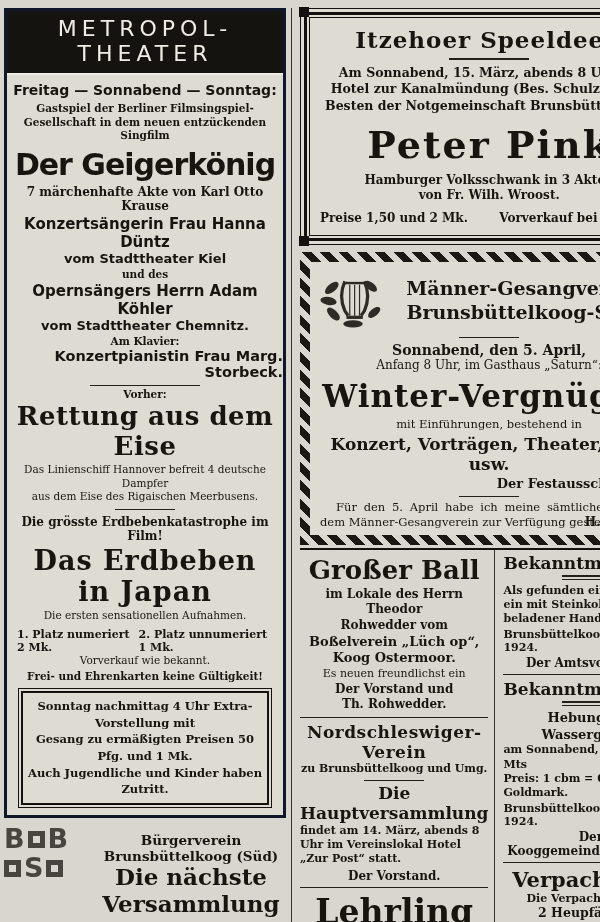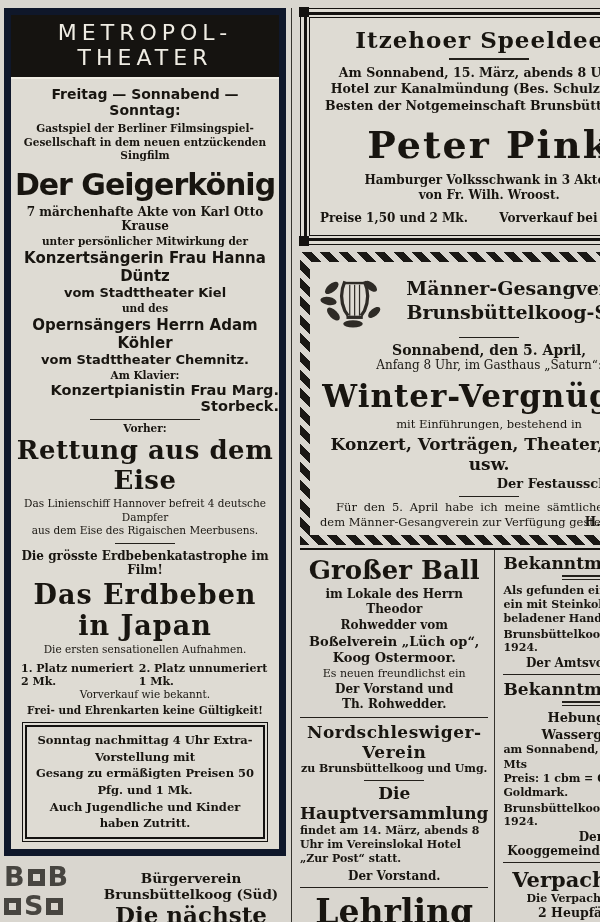--- a/index.html
+++ b/index.html
@@ -6,21 +6,21 @@
   body{background:#6f6e6a;}
   .page{
     width:600px;height:922px;margin:0 auto;background:#d9d6cf;color:#181510;
     font-family:"DejaVu Serif",serif;position:relative;overflow:hidden;
     box-sizing:border-box;padding:8px 4px 0 4px;
   }
   .cols{display:grid;grid-template-columns:288px 1fr;gap:8px;}
   .col-left{border-right:1px solid #35332e;padding-right:5px;}
 
   
-  .metropol{border:7px solid #0f172a;background:#dedbd3;padding-bottom:8px;}
+  .metropol{border:3px solid #0f172a;background:#dedbd3;padding-bottom:8px;}
   .banner{background:#151310;color:#efece3;text-align:center;
     font-family:"DejaVu Sans",sans-serif;font-size:22px;letter-spacing:5px;
     padding:5px 0 7px 0;border-bottom:2px solid #efece3; font-weight:400;}
   .days{font-family:"DejaVu Sans",sans-serif;font-weight:bold;font-size:14px;
     text-align:center;margin:7px 4px 4px 4px;}
   .m-intro{font-weight:bold;font-size:10.5px;text-align:center;margin:2px 10px;line-height:1.3;}
   .film1{font-family:"DejaVu Sans",sans-serif;font-weight:bold;font-size:30px;
     text-align:center;margin:4px 0 3px 0;letter-spacing:-1px;}
   .m-acts{font-weight:bold;font-size:12px;text-align:center;}
   .m-small{font-weight:bold;font-size:10.5px;text-align:center;margin-top:2px;}
@@ -113,21 +113,20 @@
   <div class="cols">
 
     <div class="col-left">
 
       <div class="metropol">
         <div class="banner">METROPOL-THEATER</div>
         <div class="days">Freitag — Sonnabend — Sonntag:</div>
         <div class="m-intro">Gastspiel der Berliner Filmsingspiel-Gesellschaft in dem neuen entzückenden Singfilm</div>
         <div class="film1">Der Geigerkönig</div>
         <div class="m-acts">7 märchenhafte Akte von Karl Otto Krause</div>
-        <div class="m-small">unter persönlicher Mitwirkung der</div>
         <div class="m-singer">Konzertsängerin Frau Hanna Düntz</div>
         <div class="m-from">vom Stadttheater Kiel</div>
         <div class="m-small">und des</div>
         <div class="m-singer">Opernsängers Herrn Adam Köhler</div>
         <div class="m-from">vom Stadttheater Chemnitz.</div>
         <div class="m-small">Am Klavier:</div>
         <div class="m-pianist">Konzertpianistin Frau Marg. Storbeck.</div>
         <div class="shortrule"></div>
         <div class="m-small">Vorher:</div>
         <div class="film2">Rettung aus dem Eise</div>

